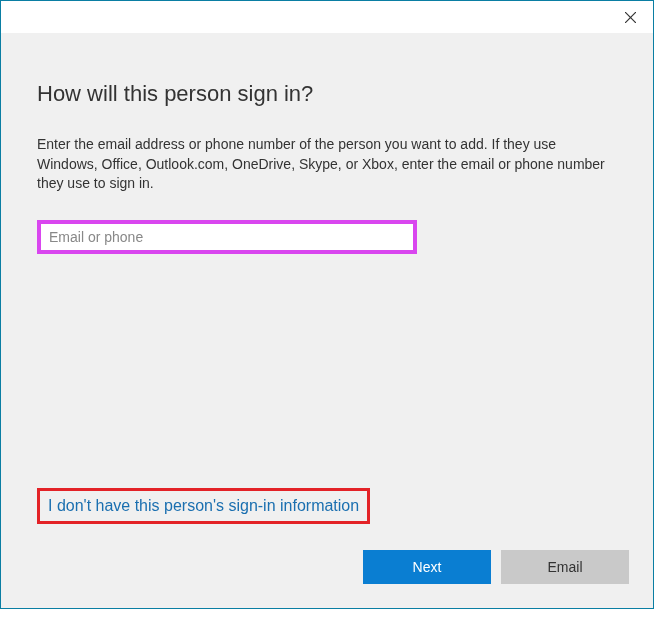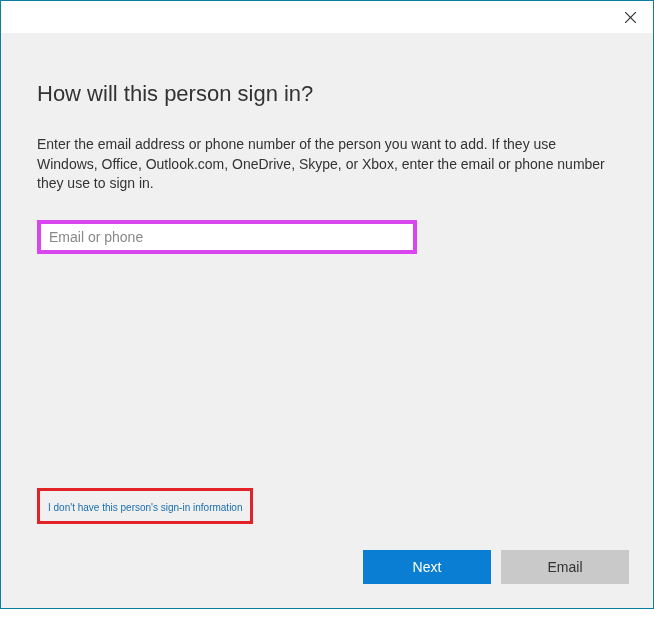--- a/index.html
+++ b/index.html
@@ -82,21 +82,21 @@
       bottom: 80px;
     }
     .highlight-box {
       border: 3px solid #e32227;
       padding: 6px 8px;
       display: inline-block;
       margin-bottom: 4px;
     }
     .link {
       color: #1a6fb0;
-      font-size: 10px;
+      font-size: 16px;
       text-decoration: none;
       cursor: pointer;
     }
     .privacy-link-wrap {
       padding-left: 10px;
       margin-top: 2px;
     }
     .button-row {
       position: absolute;
       right: 24px;

